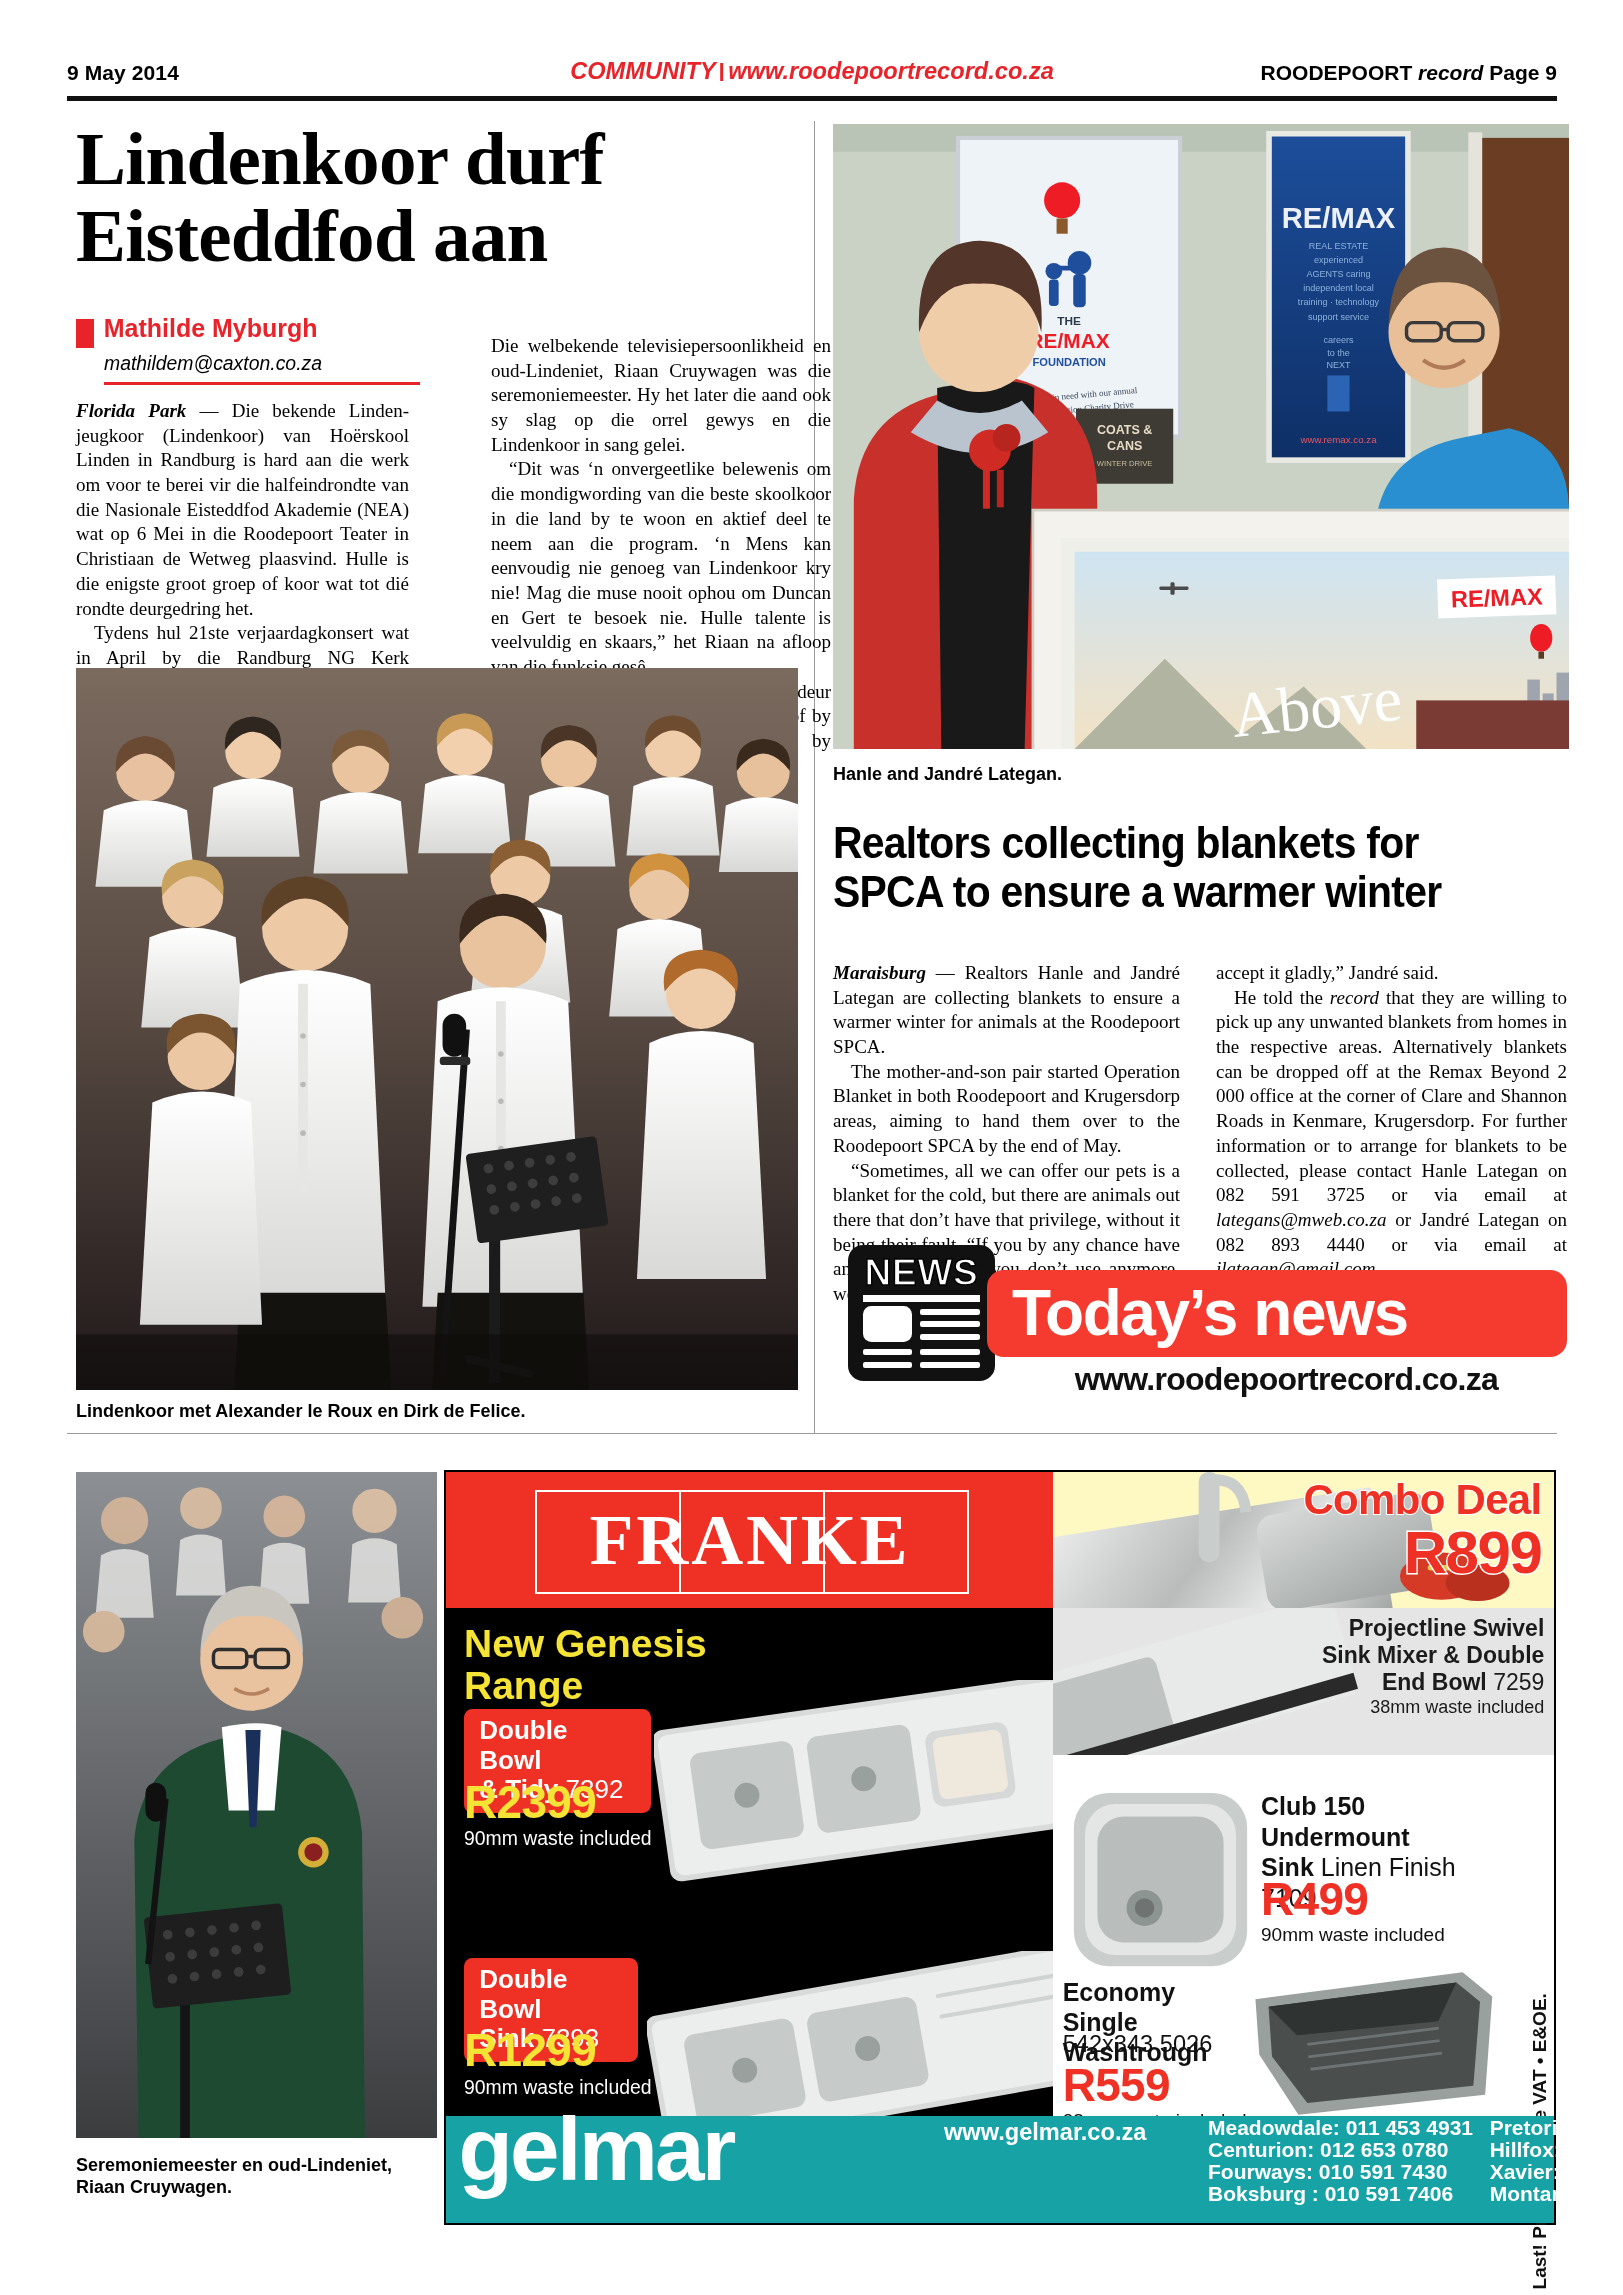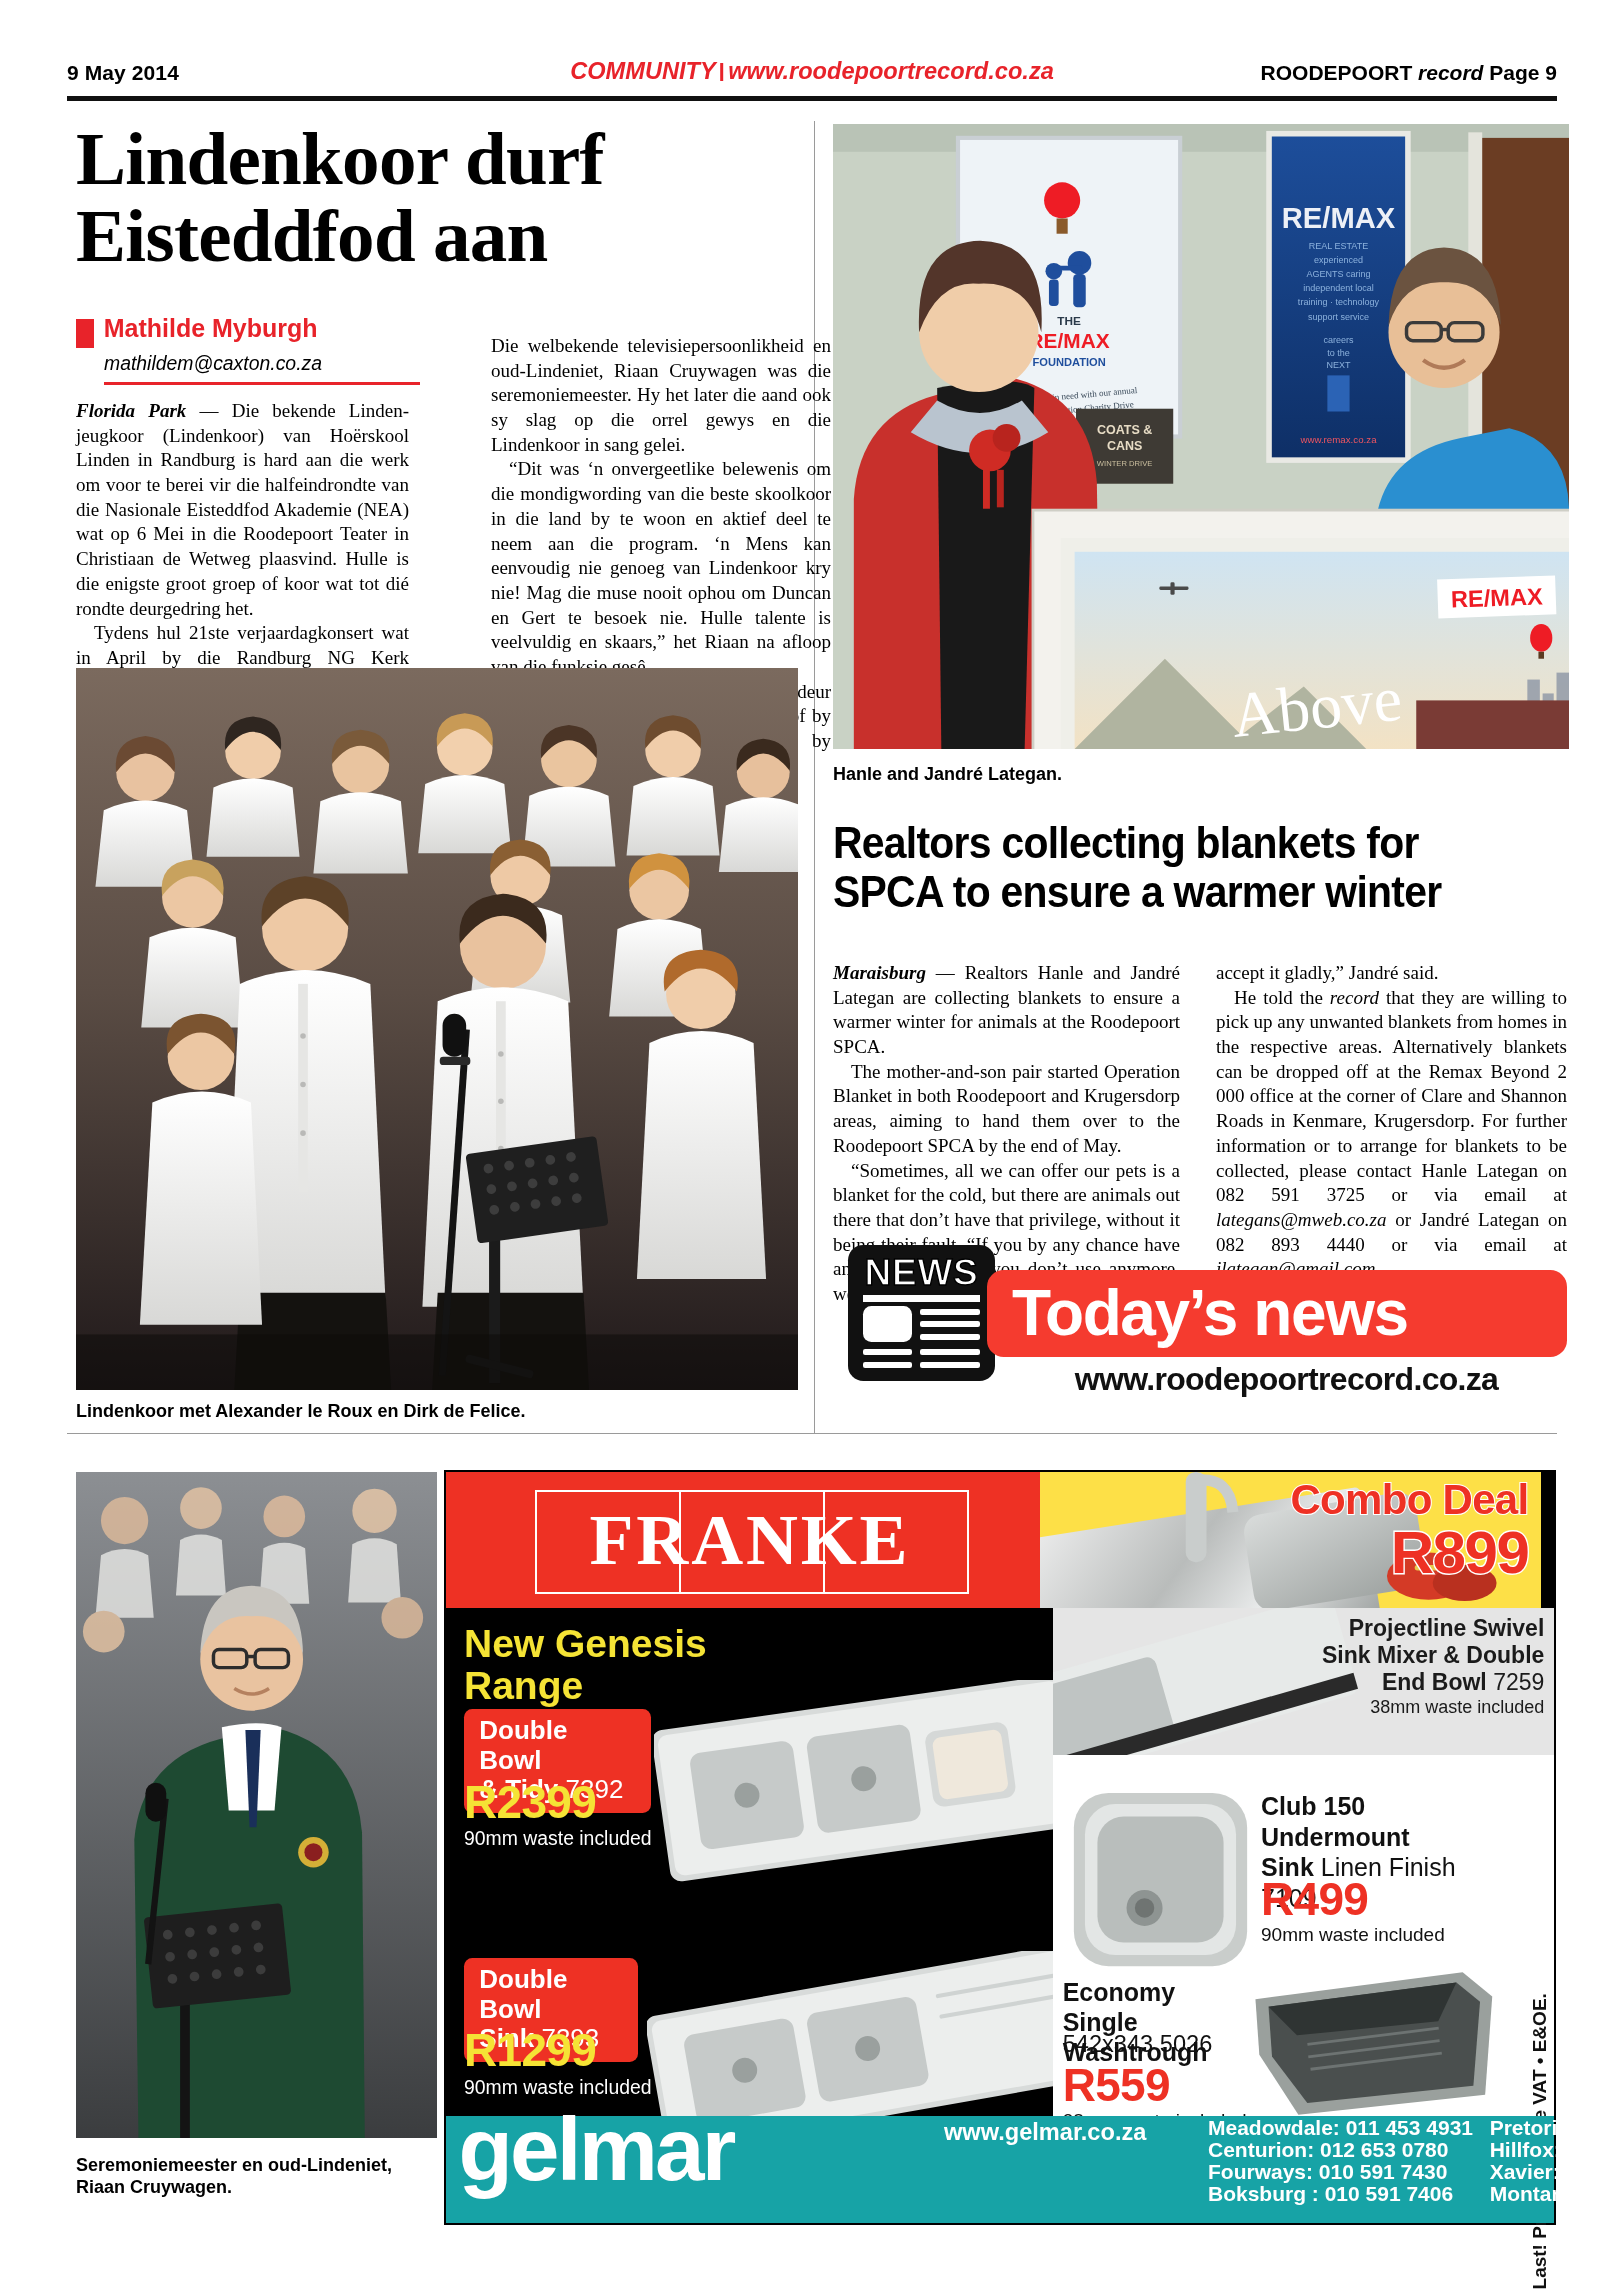--- a/index.html
+++ b/index.html
@@ -63,21 +63,21 @@
   .tn-url{position:absolute;left:158px;top:117px;width:561px;text-align:center;font:bold 32px "Liberation Sans",sans-serif;color:#111;letter-spacing:-0.7px;}
 
   
   .ad{position:absolute;left:444px;top:1470px;width:1112px;height:755px;background:#000;border:2.1px solid #000;box-sizing:border-box;}
   .ad-franke{position:absolute;left:0;top:0;width:611px;height:136px;background:#ee3124;}
   .ad-franke .fbox{position:absolute;left:89px;top:18px;width:430px;height:100px;border:2.8px solid #fff;display:flex;}
   .ad-franke .fbox .seg{flex:1;border-right:2.8px solid #fff;position:relative;}
   .ad-franke .fbox .seg:last-child{border-right:none;}
   .ad-franke .ftxt{position:absolute;left:89px;top:18px;width:430px;height:100px;display:flex;align-items:center;justify-content:center;font:900 72px "Liberation Serif",serif;color:#fff;letter-spacing:2.8px;}
 
-  .ad-combo{position:absolute;right:13px;top:0;width:501px;height:136px;background:#fde047;overflow:hidden;}
+  .ad-combo{position:absolute;right:0;top:0;width:501px;height:136px;background:#fef9c3;overflow:hidden;}
   .ad-combo .cd{position:absolute;left:0;right:12.5px;top:4.2px;text-align:right;font:900 42px "Liberation Sans",sans-serif;color:#ee3124;-webkit-text-stroke:2.1px #fff;paint-order:stroke fill;letter-spacing:-0.7px;}
   .ad-combo .cp{position:absolute;left:0;right:12.5px;top:46px;text-align:right;font:900 60px "Liberation Sans",sans-serif;color:#ee3124;-webkit-text-stroke:2.8px #fff;paint-order:stroke fill;letter-spacing:-1.4px;}
   .sinkimg{position:absolute;background:linear-gradient(135deg,#f2f2f2,#b9bcbb 45%,#e8eaea 70%,#9ea2a1);border-radius:7px;}
 
   .ad-genesis{position:absolute;left:18px;top:151px;font:900 39px/1.08 "Liberation Sans",sans-serif;color:#f5e335;}
   .redtag{position:absolute;background:#ee3124;border-radius:8.3px;padding:7px 15.3px 8.3px 15.3px;box-sizing:border-box;}
   .redtag .t1{font:bold 26px/1.14 "Liberation Sans",sans-serif;color:#fff;}
   .redtag .t1 .code{font-weight:normal;}
   .yprice{position:absolute;font:bold 46px "Liberation Sans",sans-serif;color:#f5e335;letter-spacing:-0.7px;}
   .wnote{position:absolute;font:normal 19.4px "Liberation Sans",sans-serif;color:#fff;}

